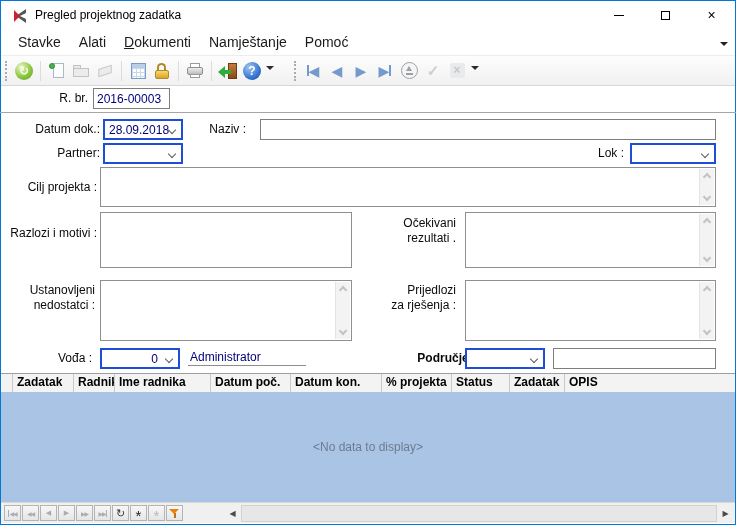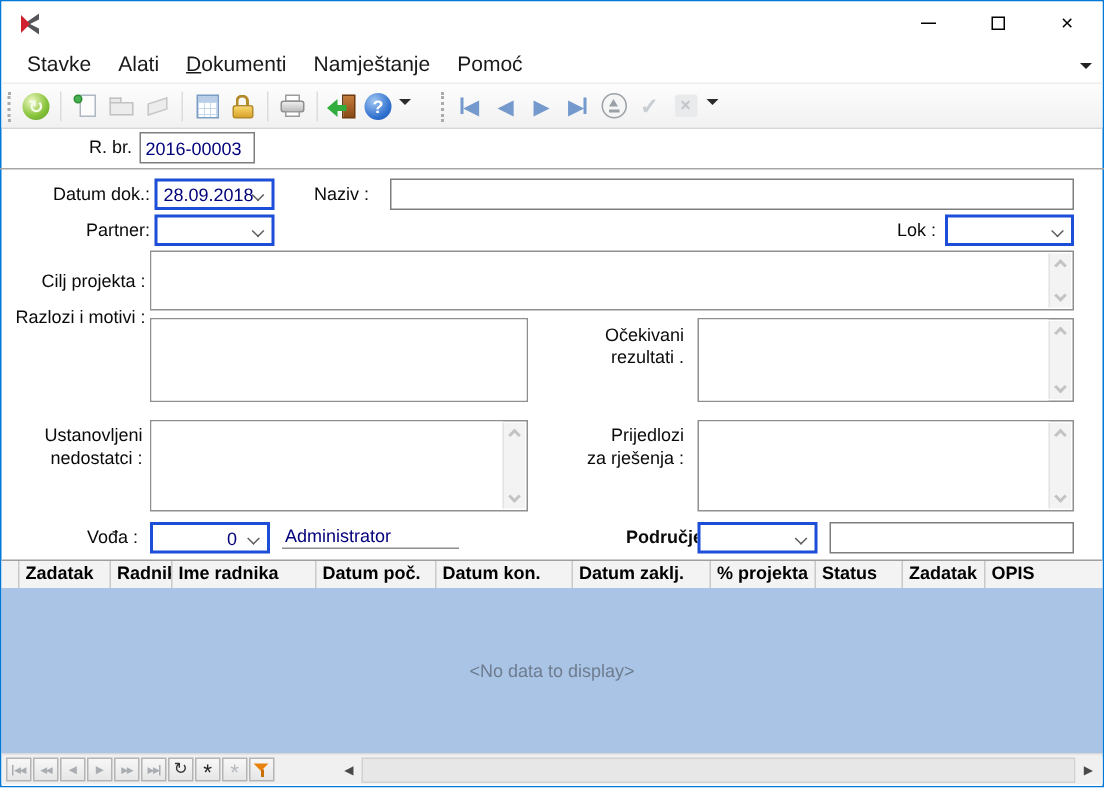--- a/index.html
+++ b/index.html
@@ -117,20 +117,21 @@
 
 <div class="window">
 
   <div class="titlebar">
     <span class="app-icon">
       <svg width="16" height="16" viewBox="0 0 16 16">
         <polygon points="14,1 14,5 8,8 14,11 14,15 4,8" fill="#55565a"></polygon>
         <polygon points="2,2 8,8 2,14" fill="#cf2030"></polygon>
       </svg>
     </span>
+    <span class="title-text">Pregled projektnog zadatka</span>
     <div class="winbtn min">
         <span class="min-glyph"></span>
       </div>
     <div class="winbtn max">
         <span class="max-glyph"></span>
       </div>
     <div class="winbtn close">×</div>
   </div>
 
   <div class="menubar">
@@ -256,21 +257,21 @@
 
   <div class="lbl" style="left:0px;top:180px;width:97px;">Cilj projekta :</div>
   <div class="tabox withsb" style="left:100px;top:167px;width:616px;height:40px;">
     <textarea value="" style=""></textarea>
     <span class="sb">
         <i class="up"></i>
         <i class="dn"></i>
       </span>
   </div>
 
-  <div class="lbl" style="left:0px;top:204px;width:97px;">Razlozi i motivi :</div>
+  <div class="lbl" style="left:0px;top:226px;width:97px;">Razlozi i motivi :</div>
   <div class="tabox" style="left:100px;top:212px;width:252px;height:56px;">
     <textarea value="" style=""></textarea>
   </div>
   <div class="lbl" style="left:366px;top:216px;width:90px;">Očekivani</div>
   <div class="lbl" style="left:366px;top:231px;width:90px;">rezultati .</div>
   <div class="tabox withsb" style="left:465px;top:212px;width:251px;height:56px;">
     <textarea value="" style=""></textarea>
     <span class="sb">
         <i class="up"></i>
         <i class="dn"></i>
@@ -309,21 +310,20 @@
   </div>
   <input class="inp" style="left: 553px; top: 348px; width: 163px; height: 21px;" value="">
 
   <div class="grid-header">
     <div class="gh" style="width:12px;"></div>
     <div class="gh" style="width:61px;">Zadatak</div>
     <div class="gh" style="width:41px;">Radnik</div>
     <div class="gh" style="width:96px;">Ime radnika</div>
     <div class="gh" style="width:80px;">Datum poč.</div>
     <div class="gh" style="width:91px;">Datum kon.</div>
-    <div class="gh" style="width:92px;">Datum zaklj.</div>
     <div class="gh" style="width:70px;">% projekta</div>
     <div class="gh" style="width:58px;">Status</div>
     <div class="gh" style="width:55px;">Zadatak</div>
     <div class="gh" style="flex:1;border-right:none;">OPIS</div>
   </div>
 
   <div class="grid-body">
     <span class="nodata">&lt;No data to display&gt;</span>
   </div>
 

